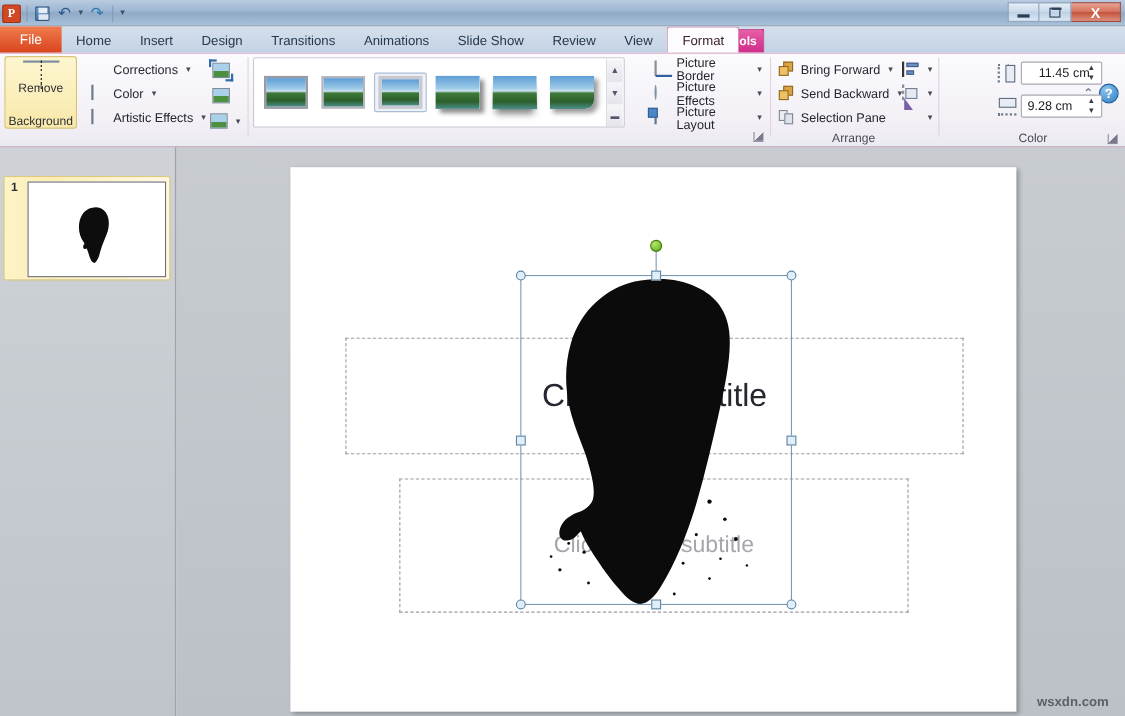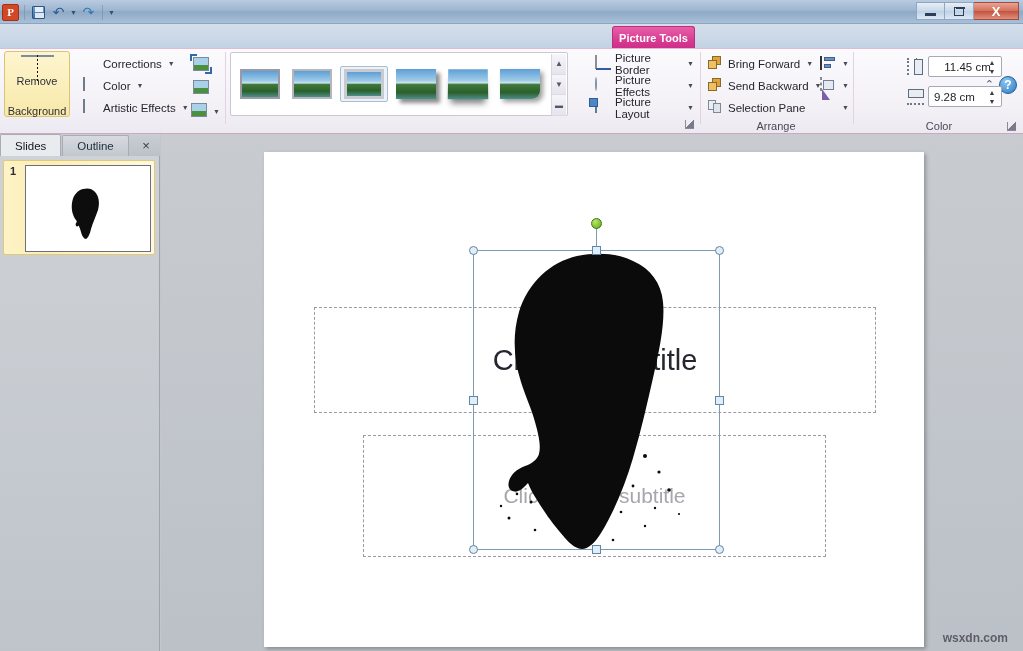--- a/index.html
+++ b/index.html
@@ -345,20 +345,32 @@
           <div class="maxglyph"></div>
         </div>
       <div class="winbtn close">
           <span>X</span>
         </div>
     </div>
   </div>
 
   <div class="tabsrow">
     <div class="ctxhdr">Picture Tools</div>
+    <div class="tabs">
+      <div class="tab file">File</div>
+      <div class="tab">Home</div>
+      <div class="tab">Insert</div>
+      <div class="tab">Design</div>
+      <div class="tab">Transitions</div>
+      <div class="tab">Animations</div>
+      <div class="tab">Slide Show</div>
+      <div class="tab">Review</div>
+      <div class="tab">View</div>
+      <div class="tab active">Format</div>
+    </div>
   </div>
 
   <div class="ribbon">
 
     <span class="collapsebtn">⌃</span>
     <div class="helpbtn">?</div>
 
     <div class="rgroup" style="left:0;width:225px;">
       <div class="bigbtn">
         <div class="picthumb"></div>
@@ -496,25 +508,20 @@
             <i style="font-style:normal">▼</i>
           </span>
       </div>
 
       <div class="dlaunch" style="right:6px;bottom:3px;"></div>
       <div class="glabel">Color</div>
     </div>
   </div>
 
   <div class="leftpanel">
-    <div class="panetabs">
-      <div class="ptab active">Slides</div>
-      <div class="ptab">Outline</div>
-      <div class="pclose">×</div>
-    </div>
 
     <div class="thumbrow">
       <div class="thumbnum">1</div>
       <div class="thumbslide">
         <svg viewBox="0 0 126 87" width="126" height="87">
           <path d="M57 23 C52 24 47 29 46 37 C45 44 47 50 50 54 C52 58 54 62 55 66 C56 70 58 73 60 73 C62 72 64 68 65 63 C67 56 70 50 72 44 C74 37 73 29 68 25 C65 22 61 22 57 23 Z
                    M52 55 C50 56 49 58 50 60 C51 61 53 60 54 58 Z" fill="#0d0d0d"></path>
         </svg>
       </div>
     </div>

